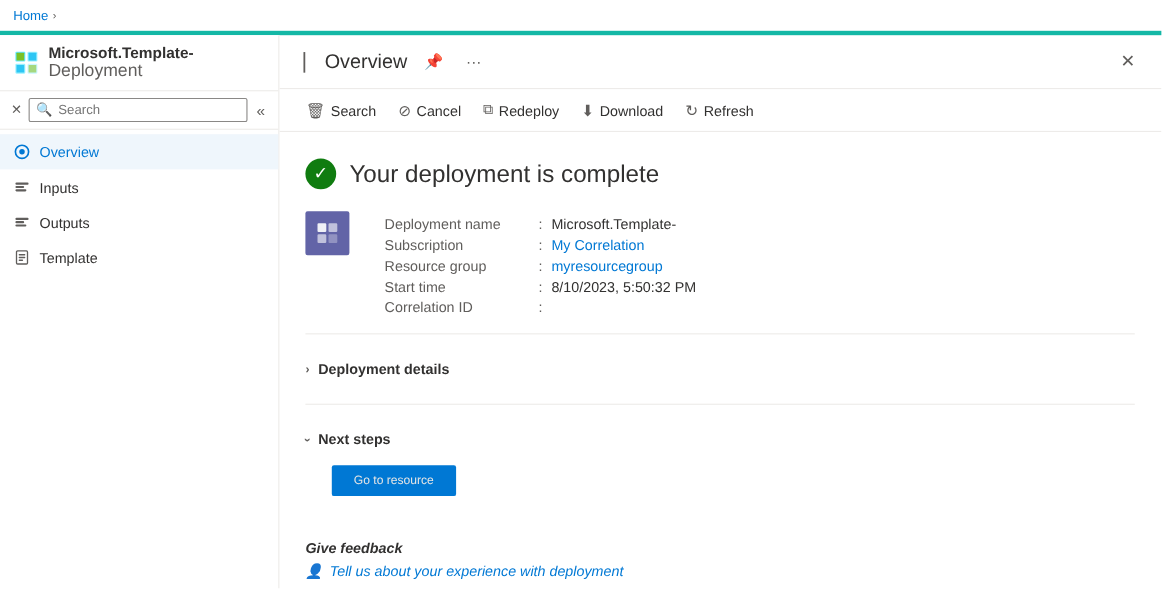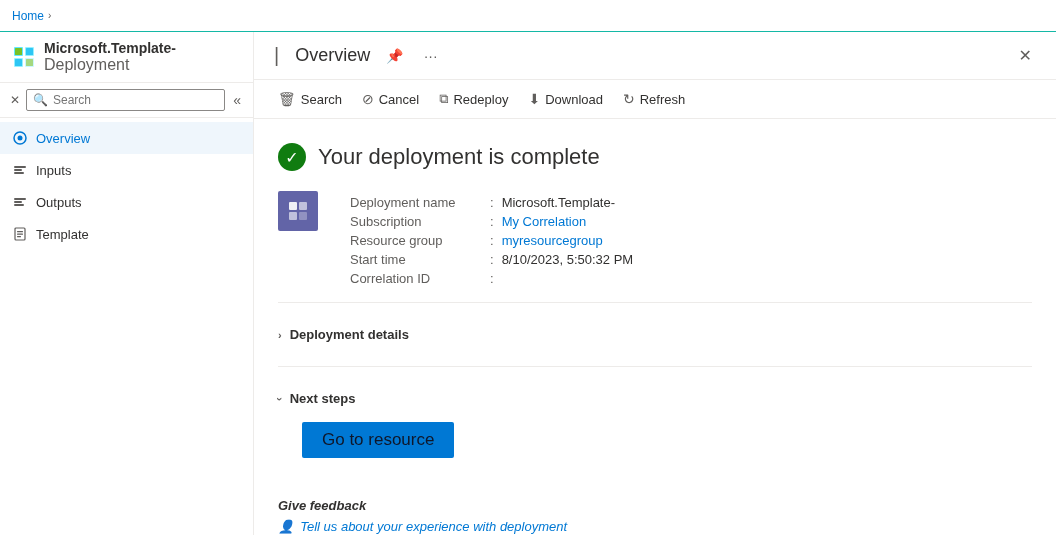--- a/index.html
+++ b/index.html
@@ -3,21 +3,21 @@
   <meta charset="utf-8">
   <style>
     * { box-sizing: border-box; margin: 0; padding: 0; }
     body { font-family: 'Segoe UI', Arial, sans-serif; font-size: 13px; color: #323130; background: #fff; overflow: hidden; }
 
     
     .top-bar {
       display: flex;
       align-items: center;
       padding: 6px 12px;
-      border-bottom: 1px solid #14b8a6;
+      border-bottom: 4px solid #14b8a6;
       height: 32px;
     }
     .breadcrumb { display: flex; align-items: center; gap: 4px; font-size: 12px; color: #0078d4; }
     .breadcrumb .sep { color: #605e5c; font-size: 10px; }
 
     
     .layout { display: flex; height: calc(535px - 32px); }
 
     
     .sidebar {
@@ -151,24 +151,24 @@
     .collapsible-section { margin-bottom: 4px; }
     .collapsible-header {
       display: flex; align-items: center; gap: 8px;
       cursor: pointer; padding: 8px 0;
       background: none; border: none; font-size: 13px; font-weight: 600; color: #323130;
     }
     .chevron { font-size: 11px; color: #605e5c; }
 
     .go-to-resource-btn {
       display: inline-block;
-      background: #0078d4; color: #0f172a;
+      background: #0078d4; color: #e5e5e5;
       border: none; border-radius: 2px;
       padding: 8px 20px;
-      font-size: 17px; cursor: pointer;
+      font-size: 11px; cursor: pointer;
       margin: 8px 16px 20px 0;
     }
 
     .feedback-section { margin-top: 20px; font-style: italic; }
     .feedback-title { font-weight: 600; font-size: 13px; margin-bottom: 6px; }
     .feedback-link {
       display: flex; align-items: center; gap: 6px;
       color: #0078d4; font-size: 13px; text-decoration: none; cursor: pointer;
     }
 

